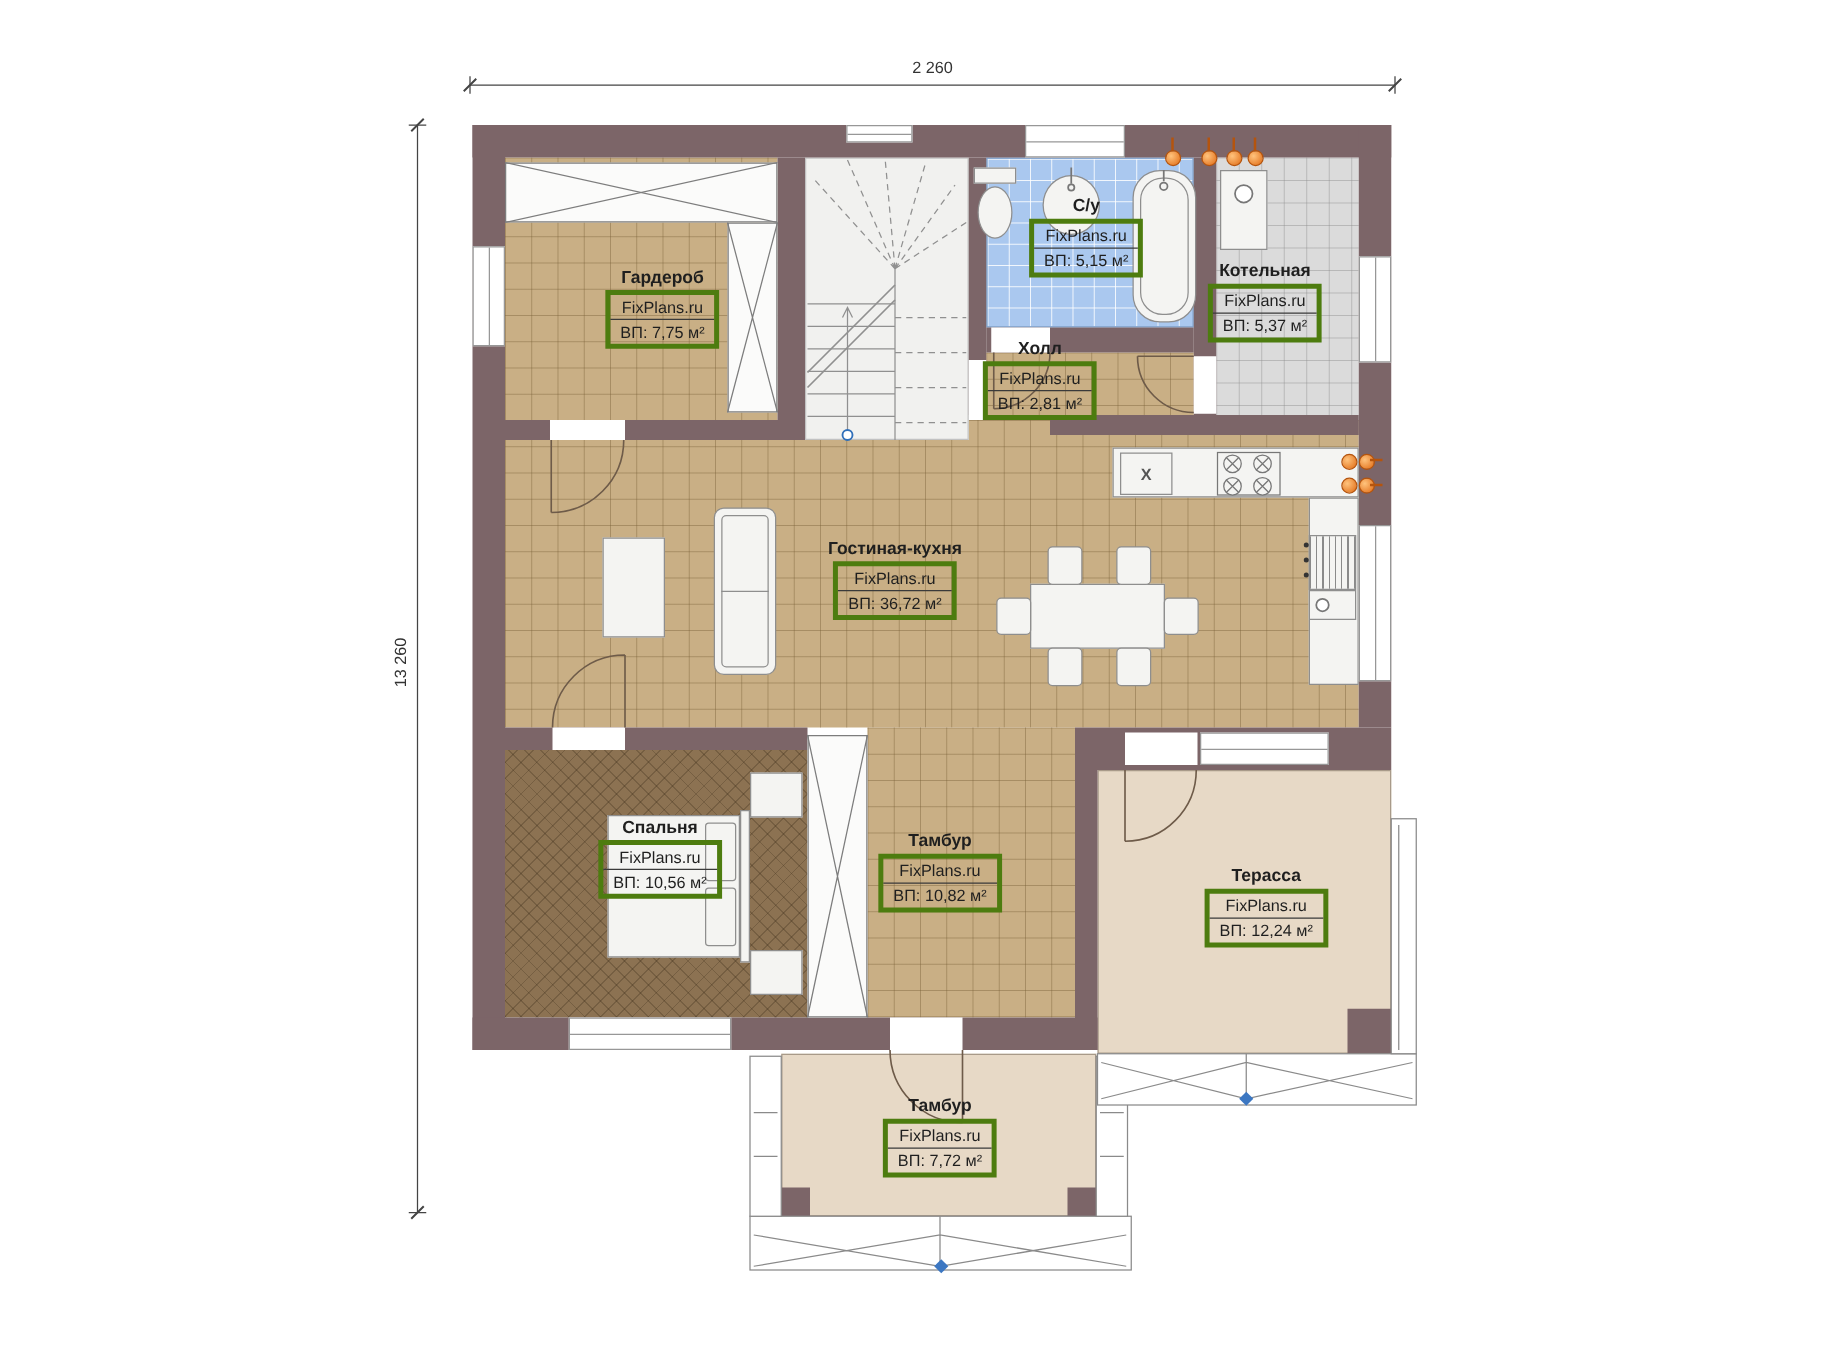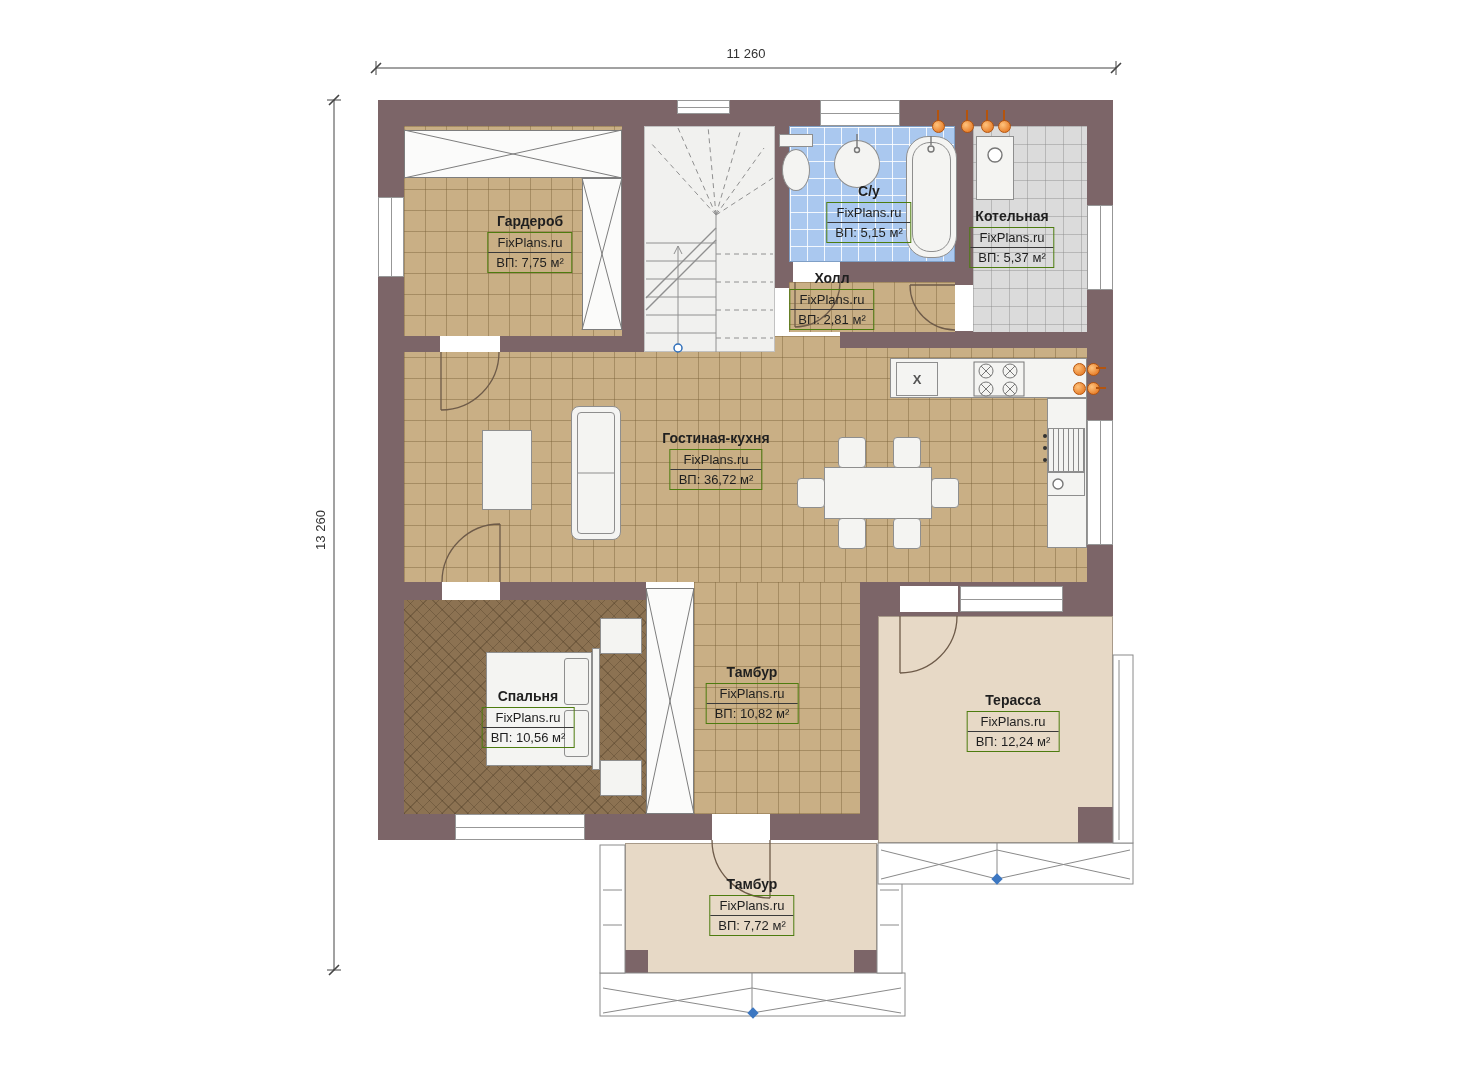--- a/index.html
+++ b/index.html
@@ -31,34 +31,34 @@
   .win-h{background-image:linear-gradient(#979797,#979797);background-size:100% 1px;
          background-position:center;background-repeat:no-repeat;background-color:#fff}
   .win-v{background-image:linear-gradient(#979797,#979797);background-size:1px 100%;
          background-position:center;background-repeat:no-repeat;background-color:#fff}
   .opening{background:#fff;z-index:20}
   .orange-dot{position:absolute;width:11px;height:11px;border-radius:50%;z-index:22;
     background:radial-gradient(circle at 35% 35%,#ffc37d,#e06a12);border:1px solid #b4540e}
   .room-label{position:absolute;transform:translateX(-50%);text-align:center;
     color:#1f1f1f;z-index:30}
   .room-name{font-size:14px;font-weight:bold;white-space:nowrap;margin-bottom:3px}
-  .label-box{display:inline-block;border:1px solid #4d7c0f}
+  .label-box{display:inline-block;border:4px solid #4d7c0f}
   .label-row{font-size:13px;line-height:17px;padding:1px 8px;white-space:nowrap}
   .label-row + .label-row{border-top:1px solid #3a3a3a}
   .dim-label{position:absolute;font-size:13px;color:#333;z-index:30;white-space:nowrap}
   svg.overlay{position:absolute;left:0;top:0;z-index:25;pointer-events:none}
   .sink-x{display:flex;align-items:center;justify-content:center;
     color:#555;font-size:13px;font-weight:bold}
 </style>
 </head>
 <body>
 
 <div id="plan">
 
-  <div class="dim-label" style="left:746px;top:46px;transform:translateX(-50%)">11 260</div>
+  <div class="dim-label" style="left:746px;top:46px;transform:translateX(-50%)">2 260</div>
   <div class="dim-label" style="left:320px;top:530px;transform:translate(-50%,-50%) rotate(-90deg)">13 260</div>
 
   <div class="abs floor tile-tan" style="left:404px;top:336px;width:683px;height:246px"></div>
   <div class="abs floor tile-tan" style="left:694px;top:582px;width:166px;height:232px"></div>
   <div class="abs floor tile-tan" style="left:789px;top:282px;width:166px;height:50px"></div>
   <div class="abs floor tile-tan" style="left:404px;top:126px;width:218px;height:210px"></div>
   <div class="abs floor tile-blue" style="left:789px;top:126px;width:166px;height:136px"></div>
   <div class="abs floor tile-gray" style="left:973px;top:126px;width:114px;height:206px"></div>
   <div class="abs floor stairsbg" style="left:644px;top:126px;width:131px;height:226px"></div>
   <div class="abs floor parquet" style="left:404px;top:600px;width:242px;height:214px"></div>
@@ -227,21 +227,21 @@
     </g>
   </svg>
 
   <div class="room-label" style="left:530px;top:213px">
     <div class="room-name">Гардероб</div>
     <div class="label-box">
       <div class="label-row">FixPlans.ru</div>
       <div class="label-row">ВП: 7,75 м²</div>
     </div>
   </div>
-  <div class="room-label" style="left:869px;top:183px">
+  <div class="room-label" style="left:869px;top:156px">
     <div class="room-name">С/у</div>
     <div class="label-box">
       <div class="label-row">FixPlans.ru</div>
       <div class="label-row">ВП: 5,15 м²</div>
     </div>
   </div>
   <div class="room-label" style="left:1012px;top:208px">
     <div class="room-name">Котельная</div>
     <div class="label-box">
       <div class="label-row">FixPlans.ru</div>
@@ -255,21 +255,21 @@
       <div class="label-row">ВП: 2,81 м²</div>
     </div>
   </div>
   <div class="room-label" style="left:716px;top:430px">
     <div class="room-name">Гостиная-кухня</div>
     <div class="label-box">
       <div class="label-row">FixPlans.ru</div>
       <div class="label-row">ВП: 36,72 м²</div>
     </div>
   </div>
-  <div class="room-label" style="left:528px;top:688px">
+  <div class="room-label" style="left:528px;top:653px">
     <div class="room-name">Спальня</div>
     <div class="label-box">
       <div class="label-row">FixPlans.ru</div>
       <div class="label-row">ВП: 10,56 м²</div>
     </div>
   </div>
   <div class="room-label" style="left:752px;top:664px">
     <div class="room-name">Тамбур</div>
     <div class="label-box">
       <div class="label-row">FixPlans.ru</div>

